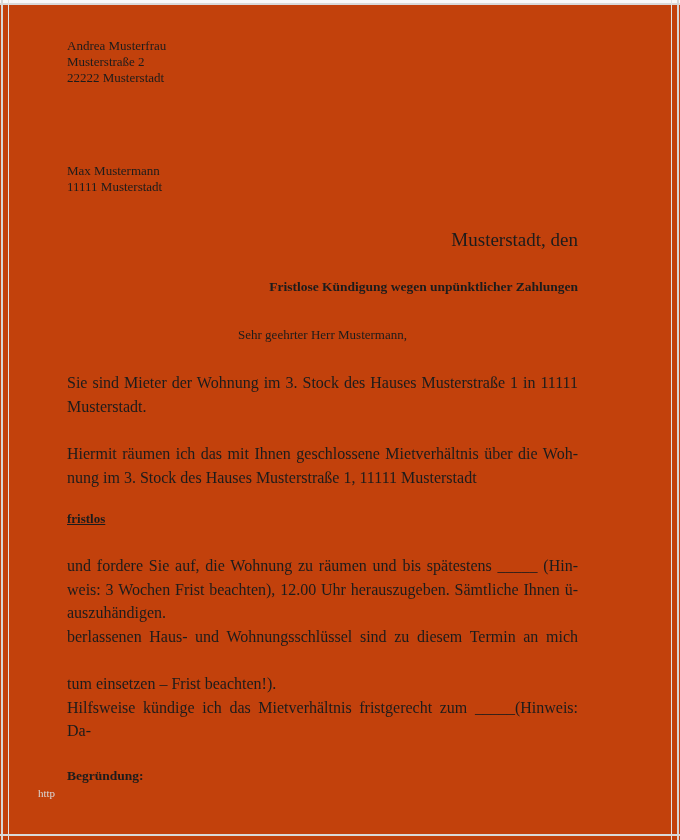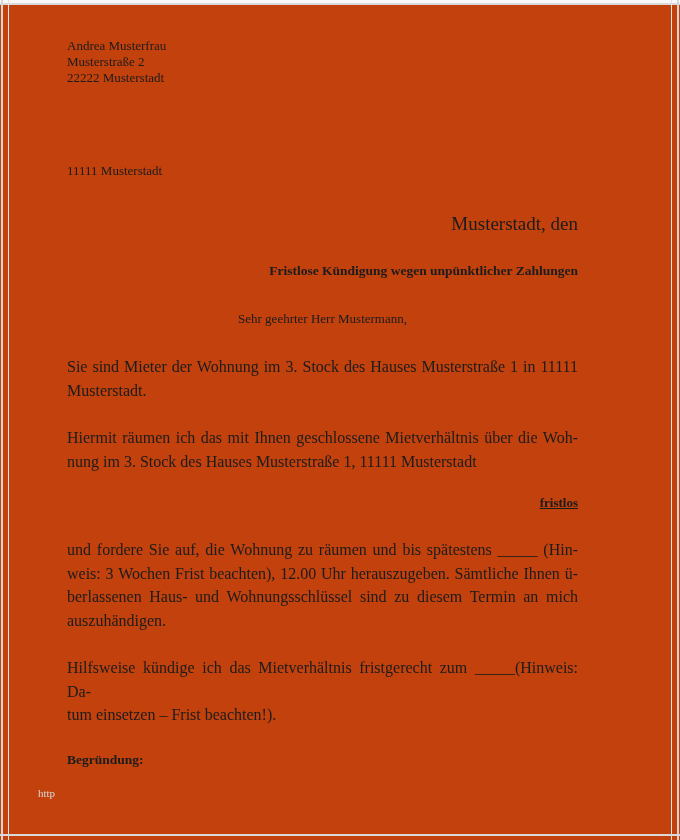--- a/index.html
+++ b/index.html
@@ -68,21 +68,21 @@
   }
   .para .line.last {
     text-align-last: left;
   }
   .emphasis {
     margin-top: 21px;
     font-size: 13px;
     line-height: 18px;
     font-weight: 700;
     text-decoration: underline;
-    text-align: right;
+    text-align: left;
   }
   .p3 { margin-top: 26px; }
   .p2, .p4 { margin-top: 24px; }
   .reason {
     margin-top: 25px;
     font-size: 13.5px;
     line-height: 16px;
     font-weight: 700;
   }
   .watermark {
@@ -109,20 +109,21 @@
 
   <div class="content">
 
     <div class="address sender">
         <div class="line">Andrea Musterfrau</div>
         <div class="line">Musterstraße 2</div>
         <div class="line last">22222 Musterstadt</div>
       </div>
 
     <div class="address recipient">
+        <div class="line">Max Mustermann</div>
         <div class="line last">11111 Musterstadt</div>
       </div>
 
     <div class="date-line">Musterstadt, den</div>
 
     <div class="subject">Fristlose Kündigung wegen unpünktlicher Zahlungen</div>
 
     <div class="salutation">Sehr geehrter Herr Mustermann,</div>
 
     <div class="para p1">
@@ -133,27 +134,27 @@
     <div class="para p2">
         <div class="line">Hiermit räumen ich das mit Ihnen geschlossene Mietverhältnis über die Woh-</div>
         <div class="line last">nung im 3. Stock des Hauses Musterstraße 1, 11111 Musterstadt</div>
       </div>
 
     <div class="emphasis">fristlos</div>
 
     <div class="para p3">
         <div class="line">und fordere Sie auf, die Wohnung zu räumen und bis spätestens _____ (Hin-</div>
         <div class="line">weis: 3 Wochen Frist beachten), 12.00 Uhr herauszugeben. Sämtliche Ihnen ü-</div>
+        <div class="line last">auszuhändigen.</div>
         <div class="line">berlassenen Haus- und Wohnungsschlüssel sind zu diesem Termin an mich</div>
-        <div class="line last">auszuhändigen.</div>
       </div>
 
     <div class="para p4">
+        <div class="line last">tum einsetzen – Frist beachten!).</div>
         <div class="line">Hilfsweise kündige ich das Mietverhältnis fristgerecht zum _____(Hinweis: Da-</div>
-        <div class="line last">tum einsetzen – Frist beachten!).</div>
       </div>
 
     <div class="reason">Begründung:</div>
 
   </div>
 
   <div class="watermark">http</div>
 
 </div>
 

